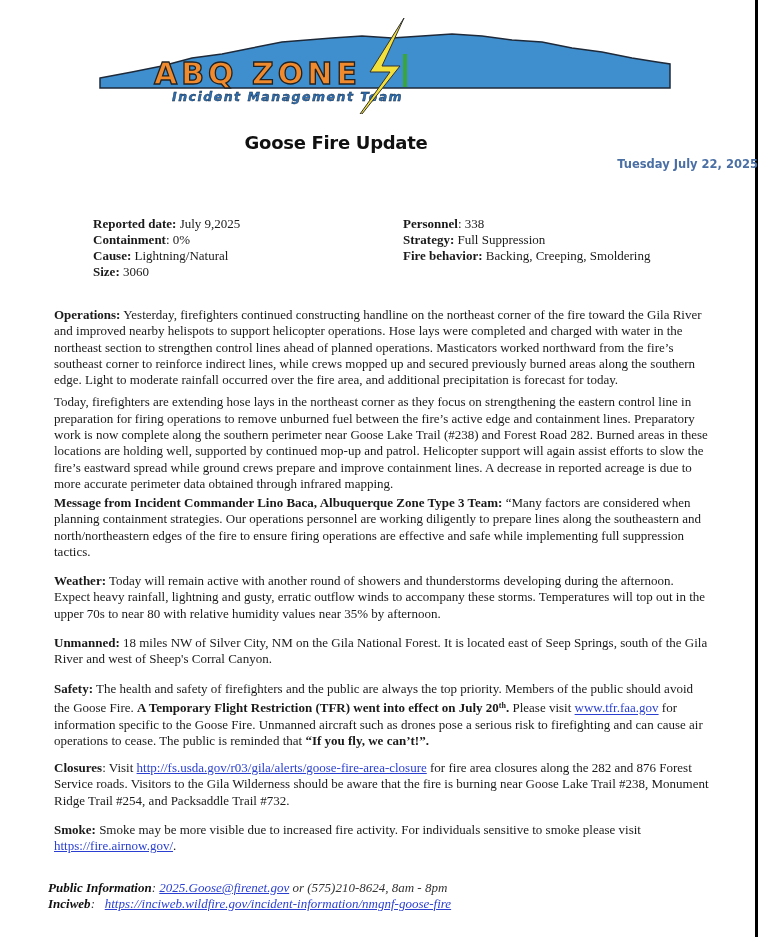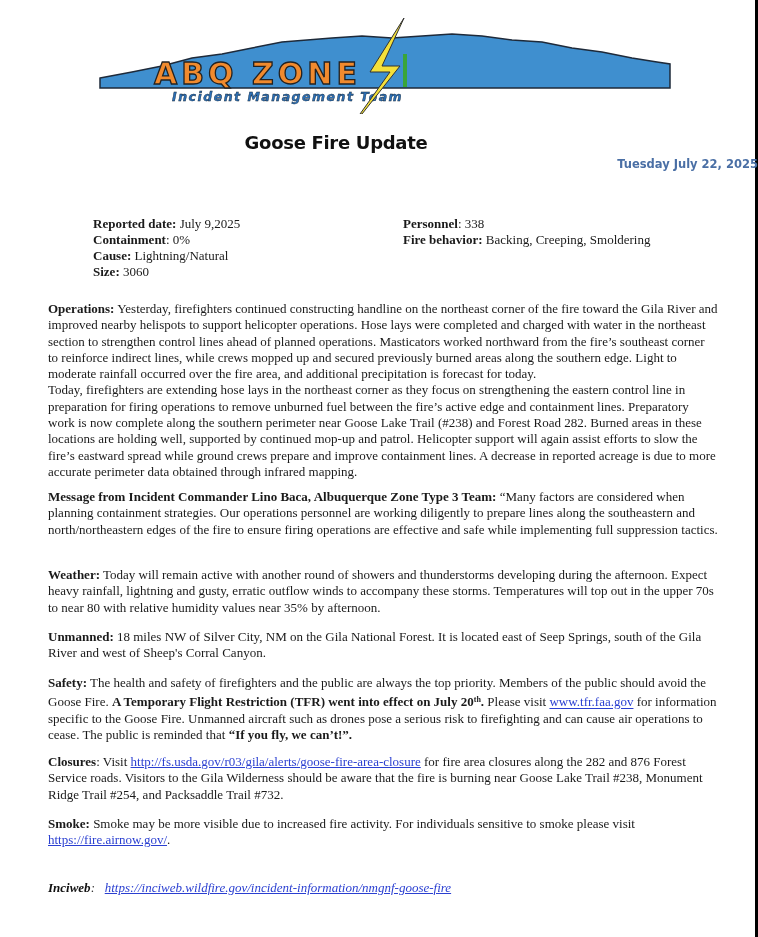--- a/index.html
+++ b/index.html
@@ -6,21 +6,21 @@
   body { width: 758px; height: 937px; position: relative; overflow: hidden; font-family: "Liberation Serif", serif; color: #1a1a1a; }
   .right-edge { position: absolute; top: 0; right: 0; width: 3px; height: 937px; background: #000; }
   .logo { position: absolute; left: 92px; top: 14px; width: 580px; height: 100px; }
   .title { position: absolute; left: 0; width: 672px; top: 132px; text-align: center; font-family: "DejaVu Sans", sans-serif; font-weight: bold; font-size: 18px; color: #111; letter-spacing: -0.3px; }
   .subtitle { position: absolute; left: 0; width: 758px; top: 157px; text-align: right; font-family: "DejaVu Sans", sans-serif; font-weight: bold; font-size: 11.5px; color: #4a6fa5; }
   .facts { position: absolute; top: 216px; font-size: 13px; line-height: 16px; }
   .facts.left { left: 93px; }
   .facts.right { left: 403px; }
   .facts b { font-weight: bold; }
   .body-text { position: absolute; left: 48px; width: 670px; font-size: 13px; line-height: 16.3px; }
-  .body-text p { margin: 0; }
+  .body-text p { margin: 6px; }
   .body-text b { font-weight: bold; }
   a { color: #2a3fd1; text-decoration: underline; }
   .footer { position: absolute; left: 48px; top: 880px; font-size: 13px; line-height: 16px; font-style: italic; color: #333; }
   .footer b { color: #111; }
 </style>
 </head>
 <body>
 
 <div class="right-edge"></div>
 
@@ -36,20 +36,21 @@
 <div class="subtitle">Tuesday July 22, 2025</div>
 
 <div class="facts left">
   <div><b>Reported date:</b><span> July 9,2025</span></div>
   <div><b>Containment</b><span>: 0%</span></div>
   <div><b>Cause:</b><span> Lightning/Natural</span></div>
   <div><b>Size:</b><span> 3060</span></div>
 </div>
 <div class="facts right">
   <div><b>Personnel</b><span>: 338</span></div>
+  <div><b>Strategy:</b><span> Full Suppression</span></div>
   <div><b>Fire behavior:</b><span> Backing, Creeping, Smoldering</span></div>
 </div>
 
 <div class="body-text" style="top:301px;">
   <p><b>Operations:</b><span> Yesterday, firefighters continued constructing handline on the northeast corner of the fire toward the Gila River and improved nearby helispots to support helicopter operations. Hose lays were completed and charged with water in the northeast section to strengthen control lines ahead of planned operations. Masticators worked northward from the fire’s southeast corner to reinforce indirect lines, while crews mopped up and secured previously burned areas along the southern edge. Light to moderate rainfall occurred over the fire area, and additional precipitation is forecast for today.</span></p>
   <p>Today, firefighters are extending hose lays in the northeast corner as they focus on strengthening the eastern control line in preparation for firing operations to remove unburned fuel between the fire’s active edge and containment lines. Preparatory work is now complete along the southern perimeter near Goose Lake Trail (#238) and Forest Road 282. Burned areas in these locations are holding well, supported by continued mop-up and patrol. Helicopter support will again assist efforts to slow the fire’s eastward spread while ground crews prepare and improve containment lines. A decrease in reported acreage is due to more accurate perimeter data obtained through infrared mapping.</p>
 </div>
 
 <div class="body-text" style="top:489px;">
   <p><b>Message from Incident Commander Lino Baca, Albuquerque Zone Type 3 Team:</b><span> “Many factors are considered when planning containment strategies. Our operations personnel are working diligently to prepare lines along the southeastern and north/northeastern edges of the fire to ensure firing operations are effective and safe while implementing full suppression tactics.</span></p>
@@ -69,14 +70,15 @@
 
 <div class="body-text" style="top:754px;">
   <p><b>Closures</b><span>: Visit </span><a>http://fs.usda.gov/r03/gila/alerts/goose-fire-area-closure</a><span> for fire area closures along the 282 and 876 Forest Service roads. Visitors to the Gila Wilderness should be aware that the fire is burning near Goose Lake Trail #238, Monument Ridge Trail #254, and Packsaddle Trail #732.</span></p>
 </div>
 
 <div class="body-text" style="top:816px;">
   <p><b>Smoke:</b><span> Smoke may be more visible due to increased fire activity. For individuals sensitive to smoke please visit </span><a>https://fire.airnow.gov/</a><span>.</span></p>
 </div>
 
 <div class="footer">
+  <div><b>Public Information</b><span>: </span><a>2025.Goose@firenet.gov</a><span> or (575)210-8624, 8am - 8pm</span></div>
   <div><b>Inciweb</b><span style="white-space:pre;">:   </span><a>https://inciweb.wildfire.gov/incident-information/nmgnf-goose-fire</a></div>
 </div>
 
 </body></html>

